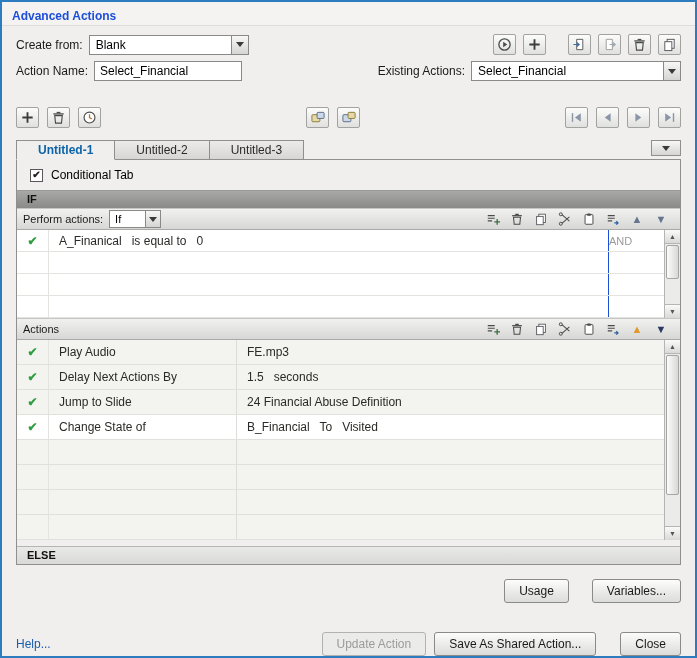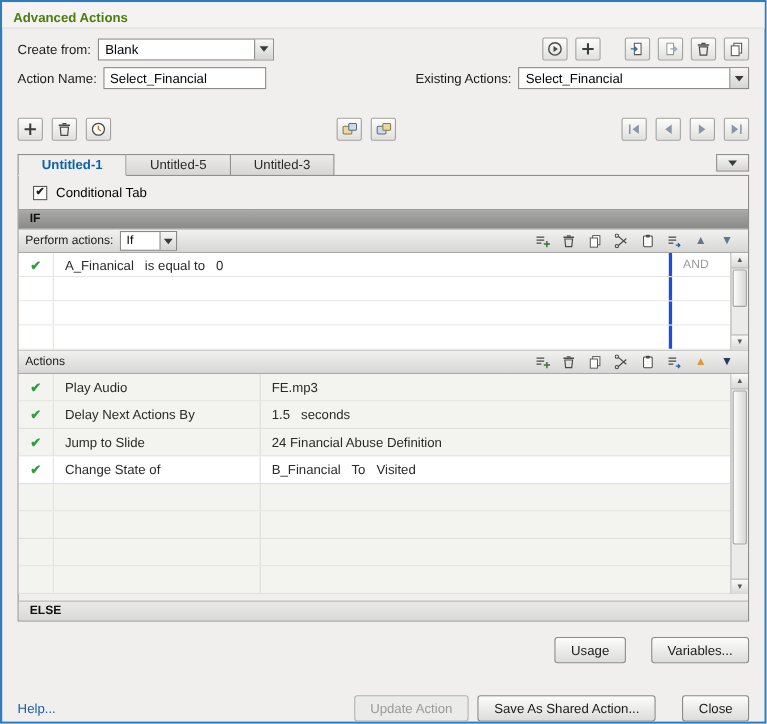--- a/index.html
+++ b/index.html
@@ -1,18 +1,18 @@
 <!DOCTYPE html>
 <html><head>
 <meta charset="utf-8">
 <style>
   *{box-sizing:border-box;margin:0;padding:0;}
   body{width:697px;height:658px;font-family:"Liberation Sans",sans-serif;background:#fff;}
   .dialog{width:697px;height:658px;border:2px solid #2e7cc0;background:#f0efed;display:flex;flex-direction:column;}
-  .titlebar{height:28px;padding:7px 10px 0;font-size:12px;font-weight:bold;color:#4d7c0f;border-bottom:1px solid #dddddb;background:#f4f3f1;}
+  .titlebar{height:28px;padding:7px 10px 0;font-size:12px;font-weight:bold;color:#1d4ed8;border-bottom:1px solid #dddddb;background:#f4f3f1;}
   .content{flex:1;padding:8px 14px 0;display:flex;flex-direction:column;}
   .row{display:flex;align-items:center;}
   .lbl{font-size:12px;color:#1a1a1a;white-space:nowrap;}
   .flex1{flex:1;}
   .mt6{margin-top:6px;}
   
   .dropdown{display:flex;align-items:center;height:20px;border:1px solid #898987;background:#fff;margin-left:6px;}
   .dropdown .dd-text{flex:1;font-size:12px;padding:0 6px;white-space:nowrap;overflow:hidden;}
   .dropdown .dd-btn{width:17px;height:100%;border-left:1px solid #898987;background:linear-gradient(#f7f7f5,#d5d5d3);display:flex;align-items:center;justify-content:center;}
   .tri{width:0;height:0;border-left:4px solid transparent;border-right:4px solid transparent;border-top:5px solid #3a3a38;}
@@ -51,21 +51,21 @@
   .arr-navy{color:#2a3a5e;}
   
   .table{display:flex;background:#fff;}
   .rows{flex:1;display:flex;flex-direction:column;overflow:hidden;}
   .crow{height:22px;display:flex;align-items:stretch;border-bottom:1px solid #e3e3e0;background:#fff;flex:none;}
   .arow{height:25px;display:flex;align-items:stretch;border-bottom:1px solid #e0e0dd;background:#f3f3f0;flex:none;}
   .arow.selected{background:#fff;}
   .cell-check{width:32px;display:flex;align-items:center;justify-content:center;border-right:1px solid #e3e3e0;flex:none;}
   .check{color:#2e9e3e;font-size:12px;font-weight:bold;line-height:1;}
   .cell-text{flex:1;font-size:12px;color:#2a2a28;padding:0 10px;display:flex;align-items:center;}
-  .cell-op{width:56px;display:flex;align-items:center;padding-left:10px;border-left:3px solid #1d4ed8;font-size:11px;color:#9a9a98;flex:none;}
+  .cell-op{width:56px;display:flex;align-items:center;padding-left:0;border-left:1px solid #1d4ed8;font-size:11px;color:#9a9a98;flex:none;}
   .cell-name{width:188px;display:flex;align-items:center;padding:0 10px;border-right:1px solid #dcdcd9;font-size:12px;color:#2a2a28;flex:none;}
   .cell-val{flex:1;font-size:12px;color:#2a2a28;padding:0 10px;display:flex;align-items:center;}
   .pre{white-space:pre;}
   .h88{height:88px;}
   .h200{height:200px;}
   
   .scrollbar{width:16px;border-left:1px solid #b5b5b3;background:#ebebe9;display:flex;flex-direction:column;flex:none;}
   .sb-btn{height:14px;background:linear-gradient(#fafaf8,#d9d9d7);display:flex;align-items:center;justify-content:center;color:#55555a;font-size:7px;line-height:1;flex:none;}
   .sb-btn.top{border-bottom:1px solid #b5b5b3;}
   .sb-btn.bottom{border-top:1px solid #b5b5b3;margin-top:auto;}
@@ -245,21 +245,21 @@
                 <path d="M2.5 1.5L10 7l-7.5 5.5z" fill="#8a96a8"></path>
                 <rect x="12.2" y="1.5" width="1.8" height="11" fill="#8a96a8"></rect>
               </svg>
             </span>
         </div>
       </div>
     </div>
 
     <div class="tab-row">
       <div class="tab active"><span>Untitled-1</span></div>
-      <div class="tab"><span>Untitled-5</span></div>
+      <div class="tab"><span>Untitled-2</span></div>
       <div class="tab"><span>Untitled-3</span></div>
       <div class="tab-dd">
           <i class="tri"></i>
         </div>
     </div>
 
     <div class="panel">
 
       <div class="cb-row">
         <div class="checkbox">

